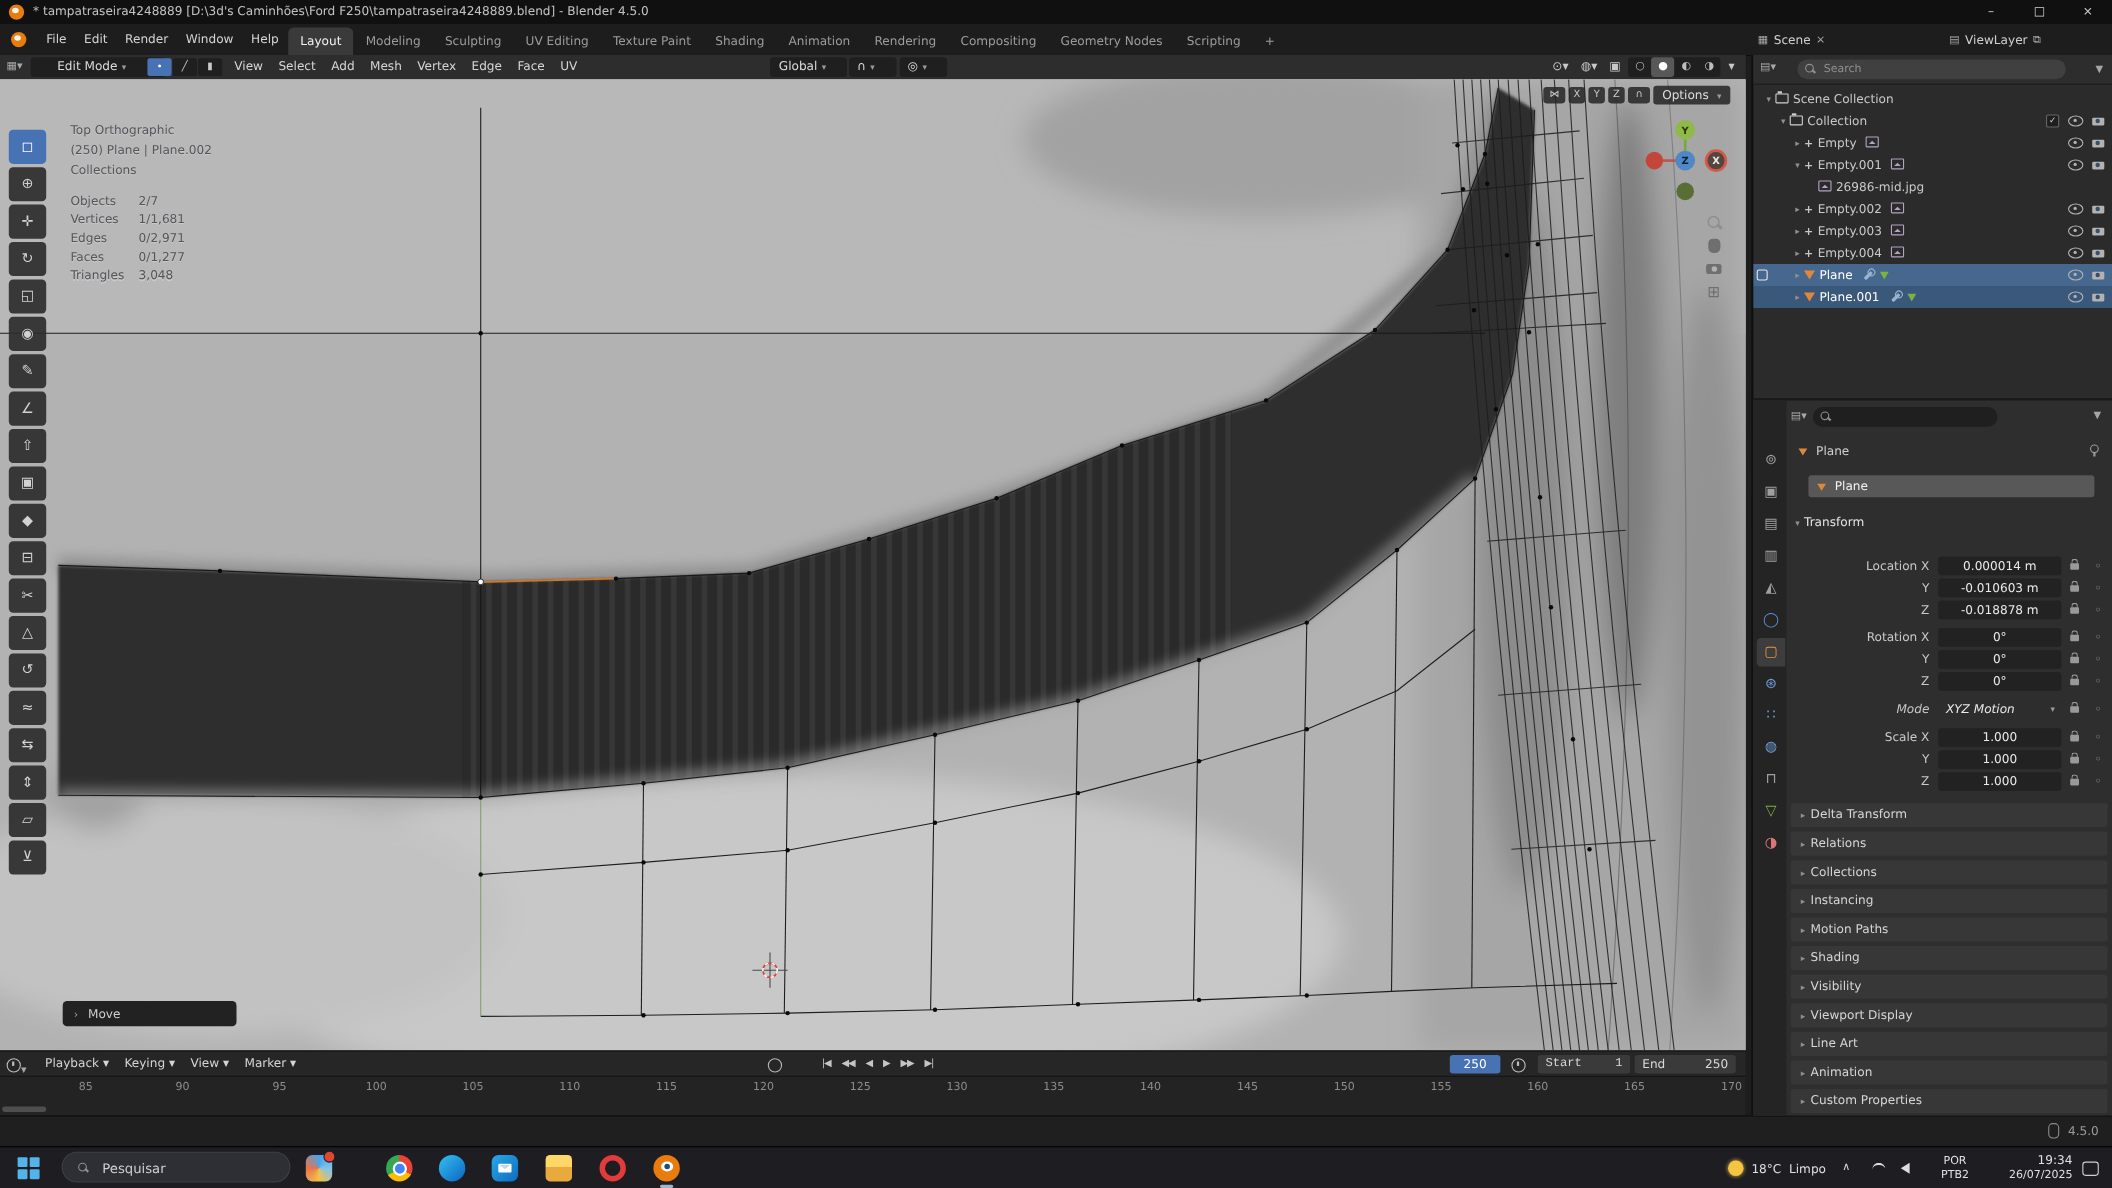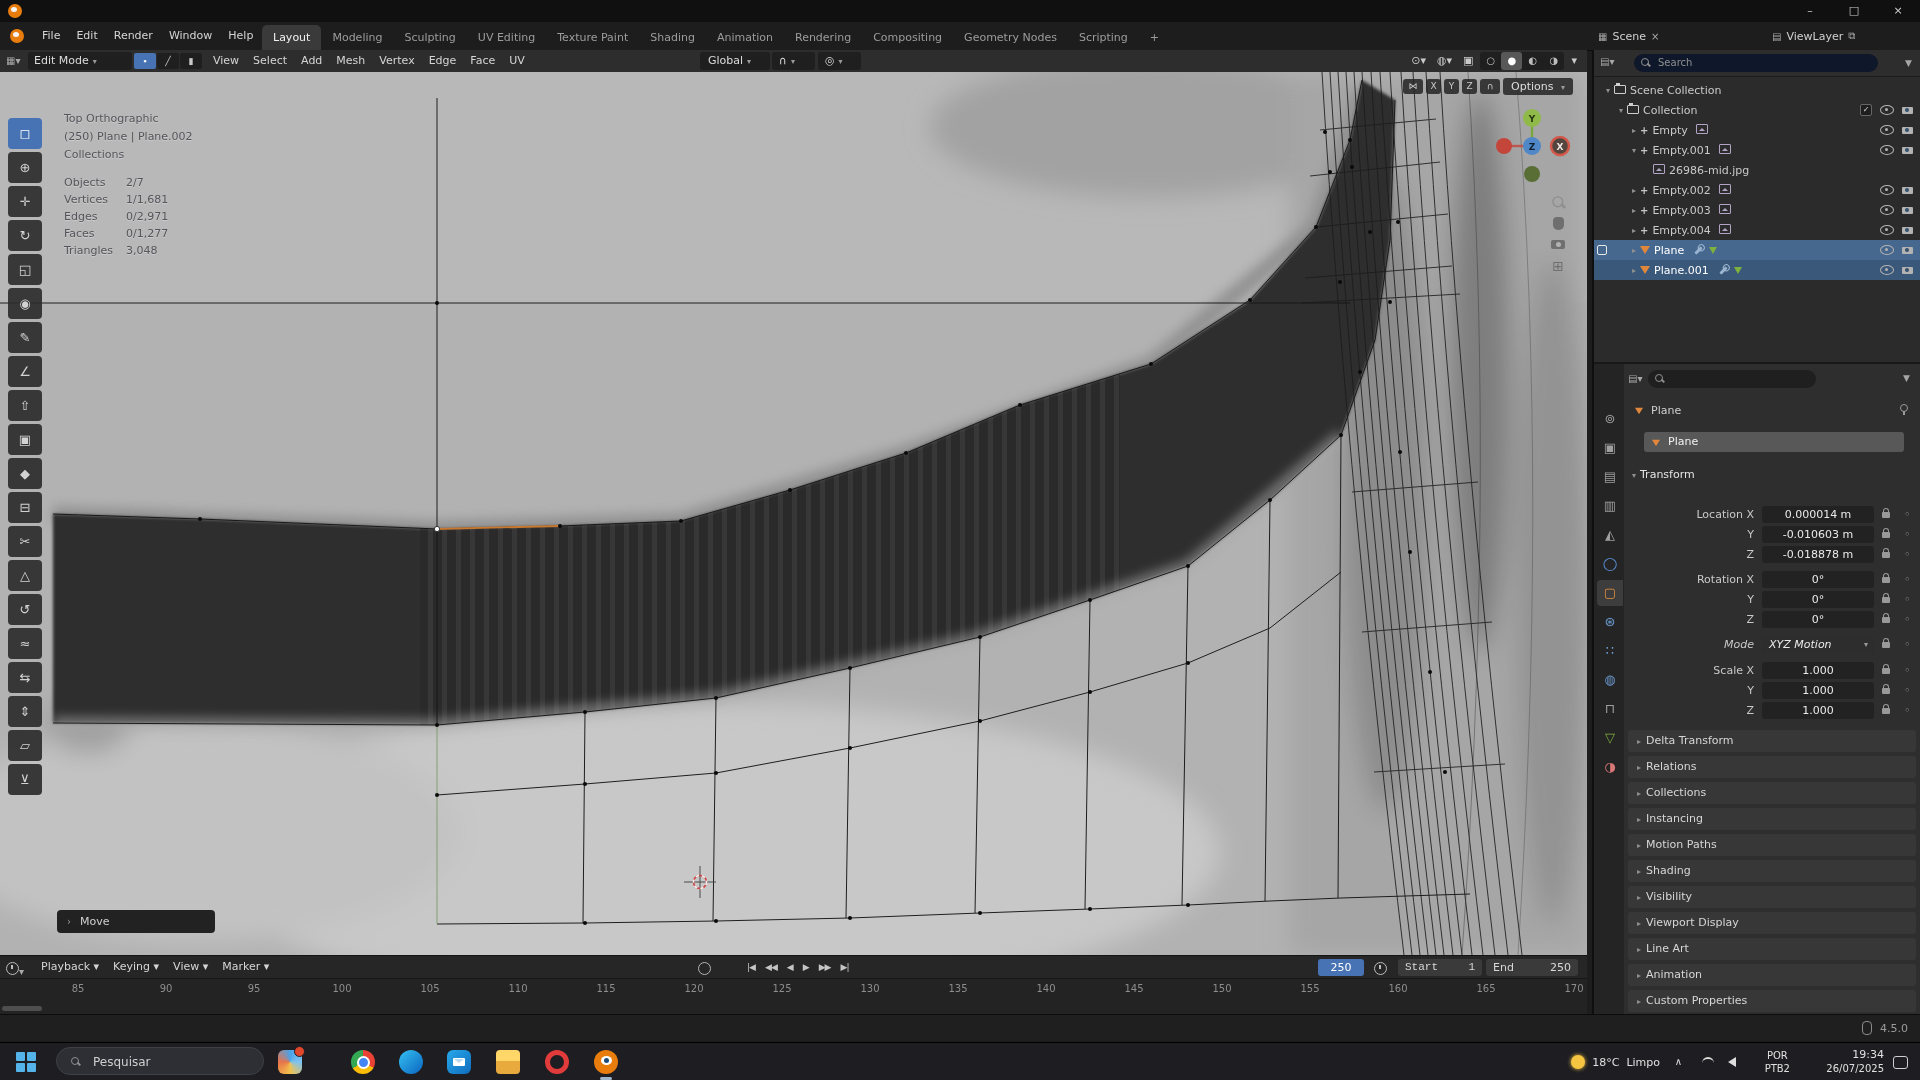--- a/index.html
+++ b/index.html
@@ -19,21 +19,21 @@
   .menu{padding:0 8px;line-height:28px;font-size:11px;color:#d5d5d5;}
   #ws-tabs{position:absolute;left:262px;top:3px;height:25px;display:flex;}
   .tab{padding:0 11px;line-height:25px;font-size:11px;color:#9c9c9c;border-radius:5px 5px 0 0;white-space:nowrap;}
   .tab.active{background:#3a3a3a;color:#f1f1f1;}
   .widgetline{position:absolute;top:4px;height:20px;display:flex;align-items:center;gap:5px;color:#d0d0d0;font-size:11px;}
   .smicon{color:#a8a8a8;font-size:10px;}
 
   
   #vp-header{position:absolute;left:0;top:50px;width:1587px;height:22px;background:#2d2d2d;border-bottom:1px solid #1d1d1d;}
   .pill{position:absolute;top:2px;height:18px;background:#1f1f1f;border-radius:3px;color:#dcdcdc;font-size:11px;line-height:18px;}
-  #vph-mode{left:28px;width:98px;padding-left:6px;}
+  #vph-mode{left:28px;width:98px;padding-left:24px;}
   #vph-selmodes{position:absolute;left:134px;top:3px;display:flex;gap:1px;}
   .selm{width:22px;height:16px;background:#1f1f1f;border-radius:2px;text-align:center;font-size:9px;line-height:16px;color:#c9c9c9;}
   .selm.active{background:#4772b3;color:#fff;}
   #vph-menus{position:absolute;left:206px;top:0;display:flex;}
   .menu2{padding:0 7px;line-height:22px;font-size:11px;color:#d5d5d5;}
   #vph-orient{left:700px;width:62px;padding-left:8px;}
   #vph-snap{left:772px;width:36px;padding-left:7px;}
   #vph-prop{left:818px;width:36px;padding-left:7px;}
   .ddarrow{color:#9a9a9a;font-size:8px;margin-left:4px;}
   #vph-right{position:absolute;right:6px;top:2px;display:flex;gap:3px;align-items:center;}
@@ -108,21 +108,21 @@
   #tl-scrollbar{position:absolute;left:2px;bottom:4px;width:40px;height:5px;background:#4e4e4e;border-radius:2.5px;}
 
   
   #statusbar{position:absolute;left:0;top:1014px;width:1920px;height:26px;background:#1f1f1f;border-top:1px solid #0c0c0c;}
   #sb-right{position:absolute;right:12px;top:0;height:26px;display:flex;gap:8px;align-items:center;color:#9b9b9b;font-size:11px;}
 
   
   #rightpanel{position:absolute;left:1592px;top:50px;width:328px;height:964px;background:#2b2b2b;border-left:2px solid #0f0f0f;box-sizing:border-box;}
   #outliner{position:absolute;left:0;top:0;width:326px;height:312px;}
   #ol-header{position:relative;height:26px;background:#2d2d2d;border-bottom:1px solid #1c1c1c;}
-  #ol-search{position:absolute;left:40px;top:4px;width:244px;height:18px;background:#0f172a;border-radius:9px;color:#8f8f8f;font-size:10px;line-height:18px;padding-left:24px;box-sizing:border-box;}
+  #ol-search{position:absolute;left:40px;top:4px;width:244px;height:18px;background:#404040;border-radius:9px;color:#8f8f8f;font-size:10px;line-height:18px;padding-left:24px;box-sizing:border-box;}
   #ol-search .ic-mag{position:absolute;left:7px;top:4px;}
   #ol-rows{position:absolute;left:0;top:28px;width:326px;}
   .orow{position:absolute;left:0;width:326px;height:20px;font-size:11px;color:#c9c9c9;display:flex;align-items:center;box-sizing:border-box;}
   .orow.sel{background:#3a587a;color:#fff;}
   .orow.sel.activeobj{background:#46688f;}
   .oarrow{width:12px;text-align:center;color:#909090;font-size:8px;}
   .olabel{margin-left:4px;white-space:nowrap;}
   .obadge{margin-left:8px;}
   .oextras{display:flex;gap:6px;margin-left:10px;align-items:center;}
   .oright{position:absolute;right:7px;display:flex;gap:8px;align-items:center;}
@@ -188,20 +188,21 @@
   #tr-date{font-size:10px;line-height:13px;}
   #tr-notif{position:absolute;right:12px;top:13px;width:13px;height:11px;border:1.5px solid #cfcfcf;border-radius:3px;}
 </style>
 </head>
 <body>
 
 <div id="screen">
 
   <div id="titlebar">
     <span class="blogo" style="left:8px;top:4px;"></span>
+    <span id="title-text">* tampatraseira4248889 [D:\3d's Caminhões\Ford F250\tampatraseira4248889.blend] - Blender 4.5.0</span>
     <div class="winbtns">
       <div class="wbtn">–</div>
       <div class="wbtn">□</div>
       <div class="wbtn">×</div>
     </div>
   </div>
 
   <div id="topbar">
     <span class="blogo" style="left:10px;top:7px;"></span>
     <div id="main-menus">

